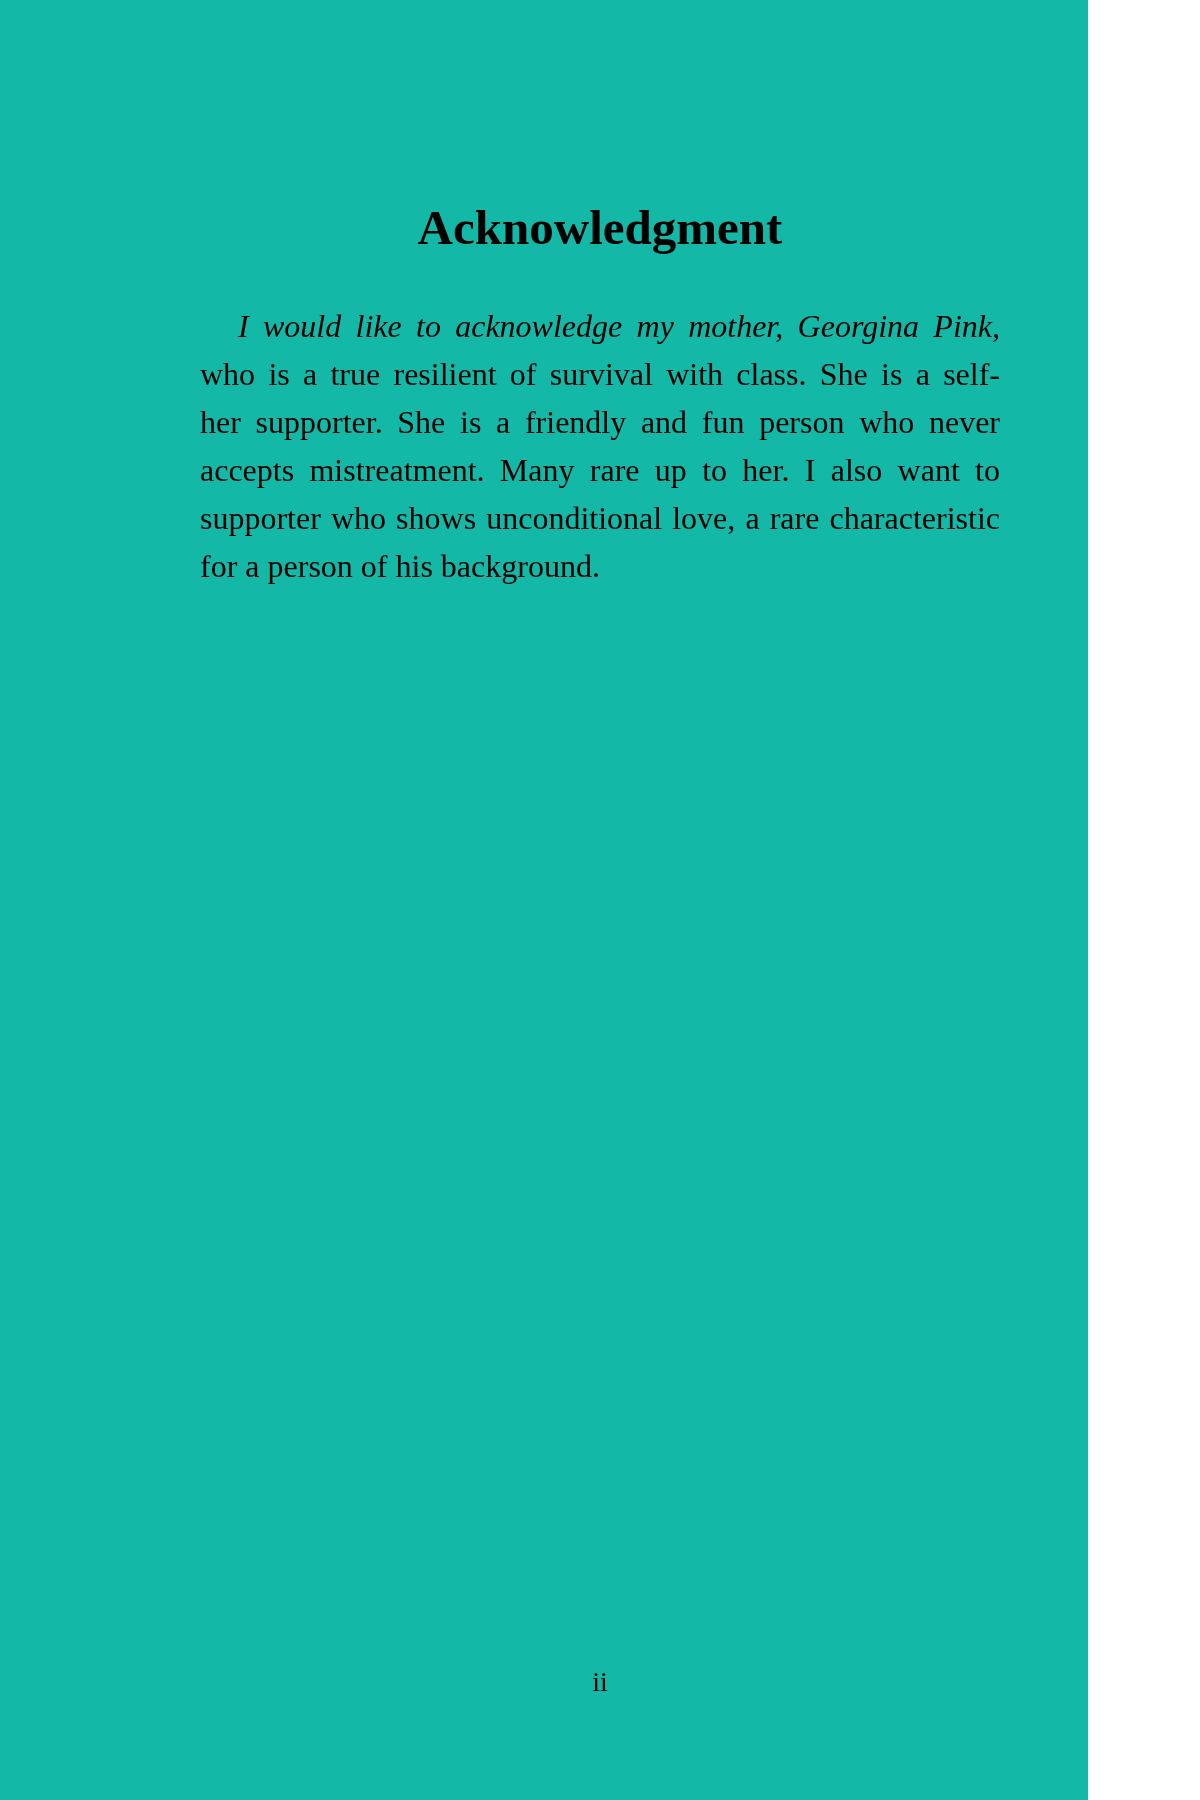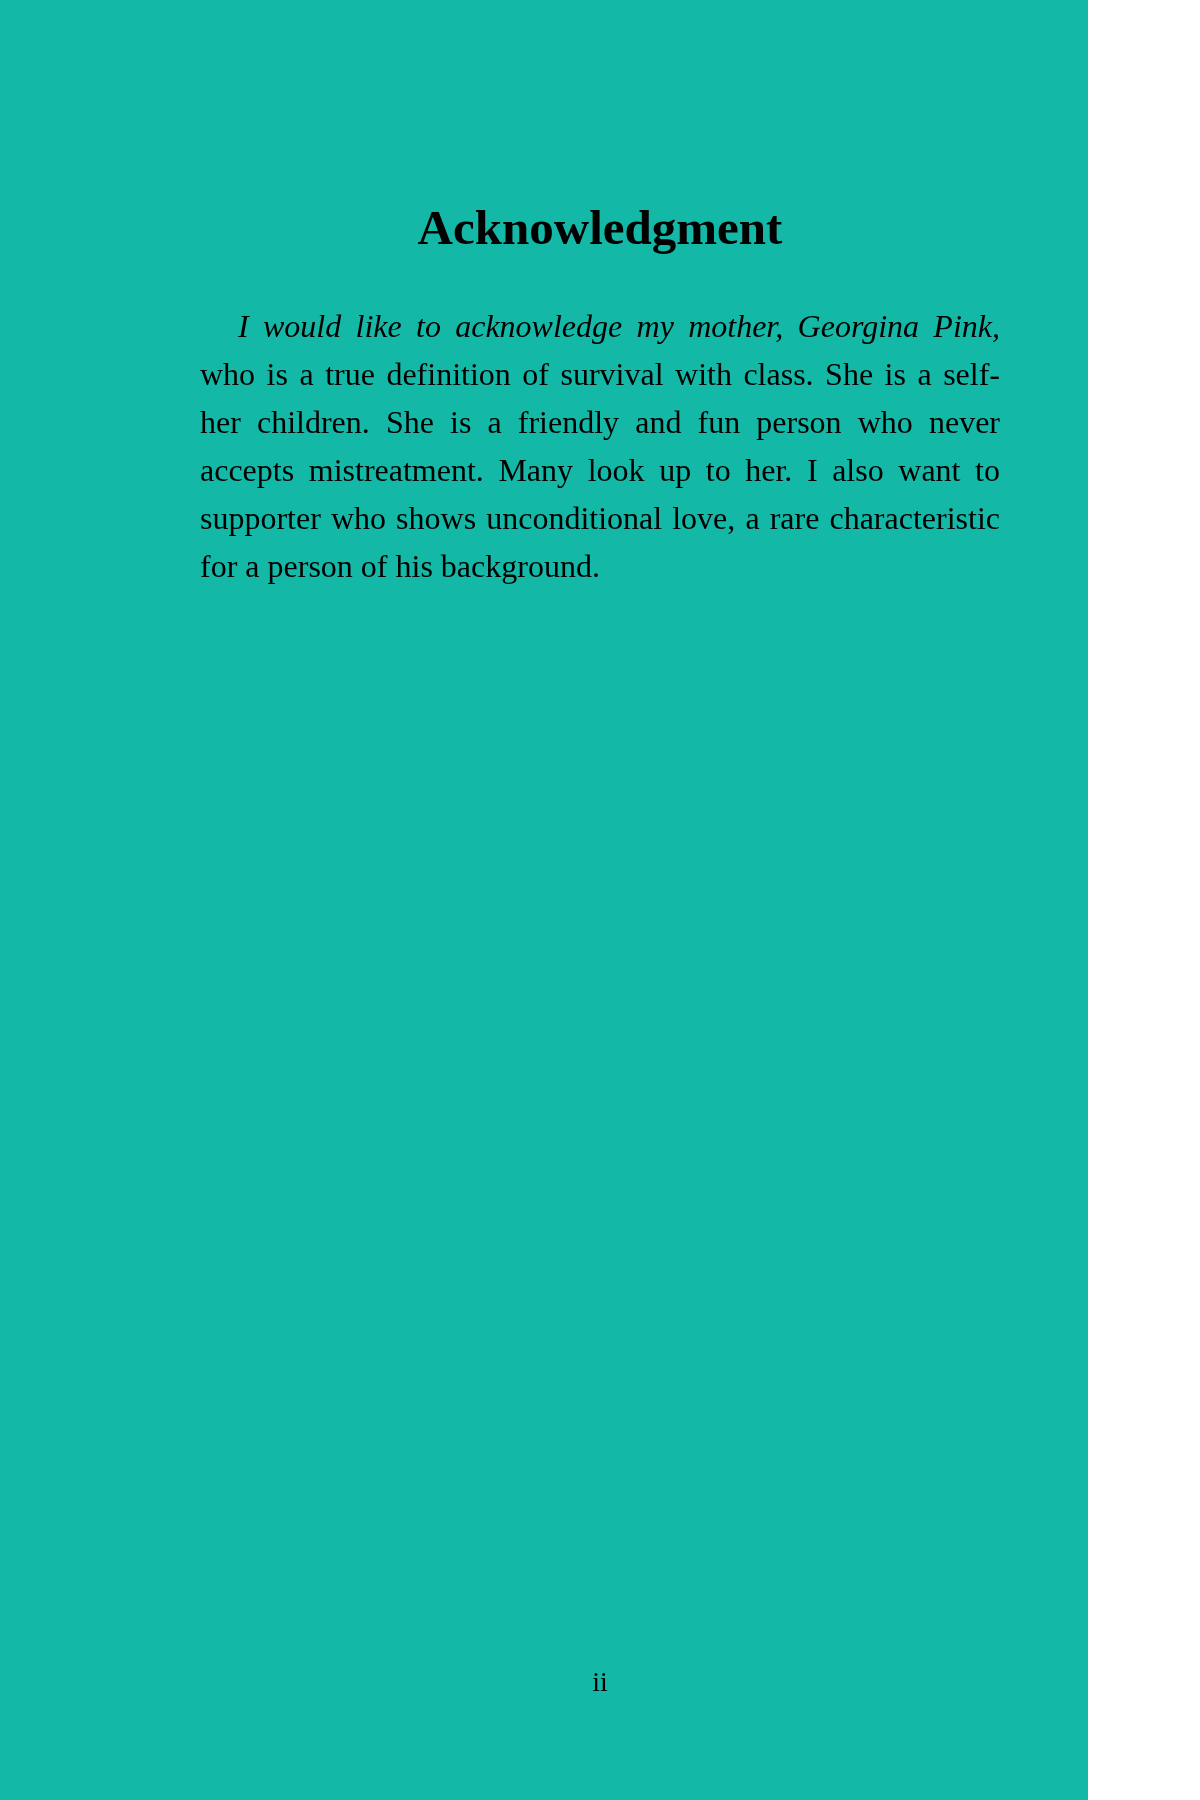--- a/index.html
+++ b/index.html
@@ -61,22 +61,22 @@
 </style>
 </head>
 <body>
 
 <div class="page">
 
   <h1 class="doc-title">Acknowledgment</h1>
 
   <div class="body-text">
     <div class="line first">I would like to acknowledge my mother, Georgina Pink,</div>
-    <div class="line">who is a true definition of survival with class. She is a self-</div>
-    <div class="line">her children. She is a friendly and fun person who never</div>
-    <div class="line">accepts mistreatment. Many look up to her. I also want to</div>
+    <div class="line">who is a true resilient of survival with class. She is a self-</div>
+    <div class="line">her supporter. She is a friendly and fun person who never</div>
+    <div class="line">accepts mistreatment. Many rare up to her. I also want to</div>
     <div class="line">supporter who shows unconditional love, a rare characteristic</div>
     <div class="line last">for a person of his background.</div>
   </div>
 
   <div class="page-number">ii</div>
 
 </div>
 
 </body></html>

